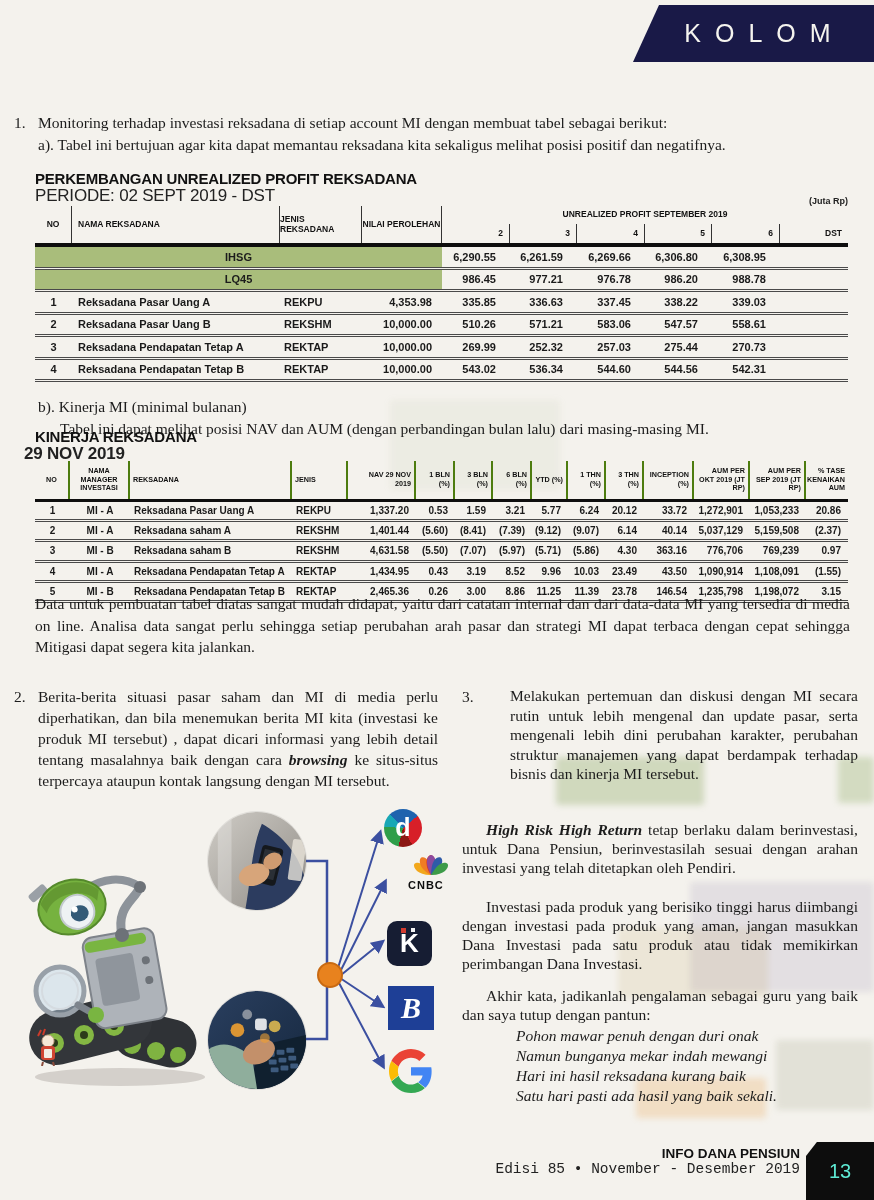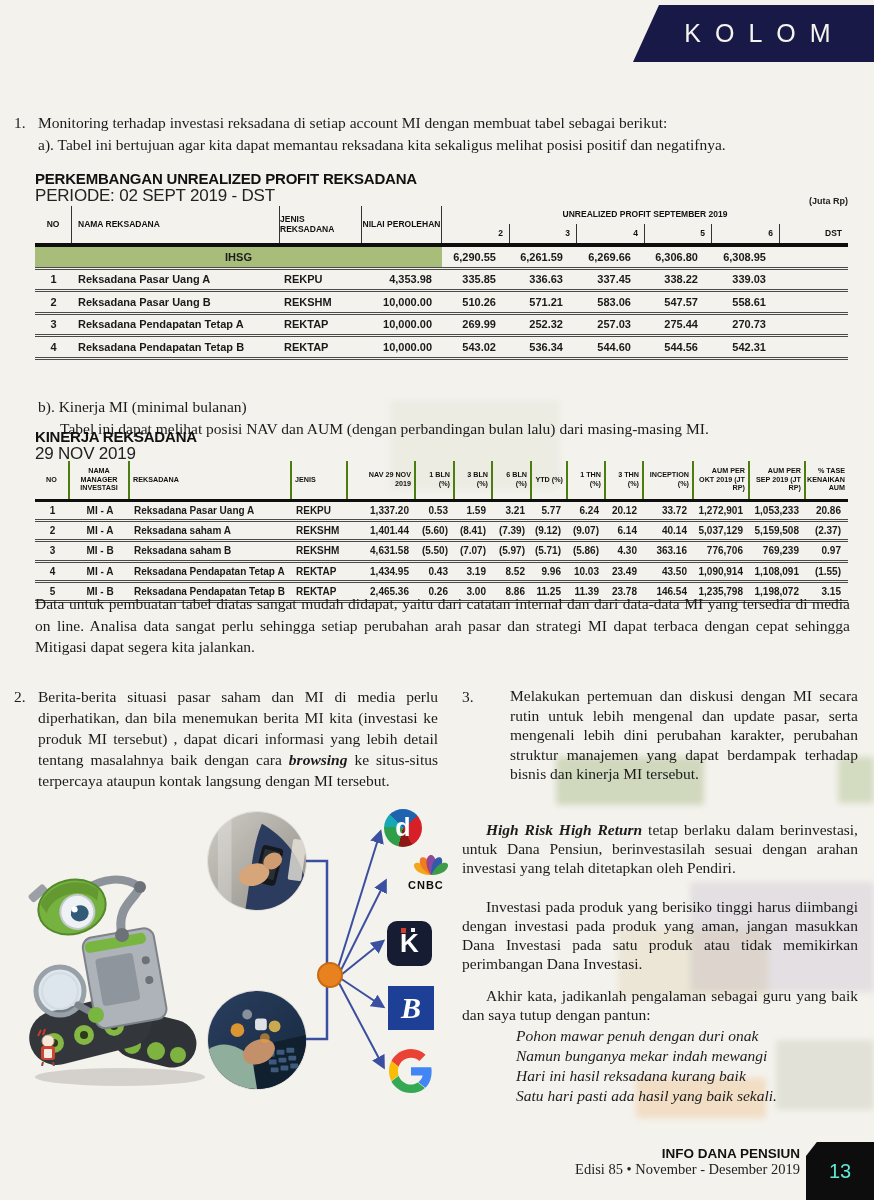--- a/index.html
+++ b/index.html
@@ -86,21 +86,21 @@
   .logo-kontan .k{color:#fff;font-family:"Liberation Sans",sans-serif;font-weight:700;font-size:26px;}
   .logo-kontan .dot-r{position:absolute;left:14px;top:7px;width:5px;height:5px;background:#d23b2f;}
   .logo-kontan .dot-w{position:absolute;left:24px;top:7px;width:4px;height:4px;background:#f2f2f2;}
   .logo-bisnis{left:388px;top:986px;width:46px;height:44px;background:#1e3f96;
       display:flex;align-items:center;justify-content:center;}
   .logo-bisnis span{color:#fff;font-family:"Liberation Serif",serif;font-weight:700;font-style:italic;font-size:30px;}
   .logo-google{left:389px;top:1049px;width:44px;height:44px;}
 
   
   .footer-title{right:74px;top:1146px;font-family:"Liberation Sans",sans-serif;font-weight:700;font-size:13.5px;color:#111;}
-  .footer-edition{right:74px;top:1161px;font-family:Liberation Serif, serif;font-size:14.5px;color:#222;}
+  .footer-edition{right:74px;top:1161px;font-family:Liberation Mono, monospace;font-size:14.5px;color:#222;}
   .page-box{left:806px;top:1142px;width:68px;height:58px;background:#0d0d0d;
             clip-path:polygon(16% 0,100% 0,100% 100%,0 100%,0 24%);
             display:flex;align-items:center;justify-content:center;}
   .page-box span{color:#5eead4;font-family:"Liberation Sans",sans-serif;font-size:20px;}
 
   .bleed{filter:blur(3px);border-radius:3px;}
 </style>
 </head>
 <body>
 
@@ -149,20 +149,29 @@
 
     <div class="t1-row">
       <div class="idx-label">IHSG</div>
       <div class="cell c-v neg">6,290.55</div>
       <div class="cell c-v neg">6,261.59</div>
       <div class="cell c-v">6,269.66</div>
       <div class="cell c-v">6,306.80</div>
       <div class="cell c-v">6,308.95</div>
       <div class="cell c-v"></div>
     </div>
+    <div class="t1-row">
+      <div class="idx-label">LQ45</div>
+      <div class="cell c-v neg">986.45</div>
+      <div class="cell c-v neg">977.21</div>
+      <div class="cell c-v neg">976.78</div>
+      <div class="cell c-v">986.20</div>
+      <div class="cell c-v">988.78</div>
+      <div class="cell c-v"></div>
+    </div>
 
     <div class="t1-row">
       <div class="cell c-no">1</div>
       <div class="cell c-nama">Reksadana Pasar Uang A</div>
       <div class="cell c-jenis">REKPU</div>
       <div class="cell c-nilai">4,353.98</div>
       <div class="cell c-v">335.85</div>
       <div class="cell c-v">336.63</div>
       <div class="cell c-v">337.45</div>
       <div class="cell c-v">338.22</div>
@@ -206,21 +215,21 @@
       <div class="cell c-v"></div>
     </div>
   </div>
 
   <div class="abs bodytext" style="left:38px;top:396px;width:810px;">
     <div>b). Kinerja MI (minimal bulanan)</div>
     <div style="padding-left:22px;">Tabel ini dapat melihat posisi NAV dan AUM (dengan perbandingan bulan lalu) dari masing-masing MI.</div>
   </div>
 
   <div class="abs ttitle" style="left:35px;top:428px;">KINERJA REKSADANA</div>
-  <div class="abs tsub" style="left:35px;top:444px;">29 NOV 2019</div>
+  <div class="abs tsub" style="left:24px;top:444px;font-weight:bold;">29 NOV 2019</div>
 
   <div class="abs t2">
     <div class="t2-head">
       <div class="th ctr">NO</div>
       <div class="th ctr">NAMA MANAGER INVESTASI</div>
       <div class="th">REKSADANA</div>
       <div class="th">JENIS</div>
       <div class="th rgt">NAV 29 NOV 2019</div>
       <div class="th rgt">1 BLN (%)</div>
       <div class="th rgt">3 BLN (%)</div>

